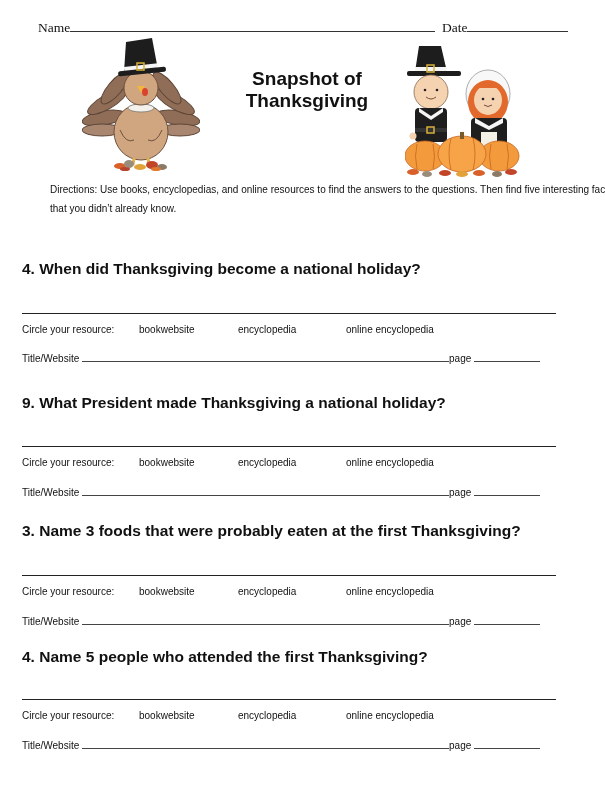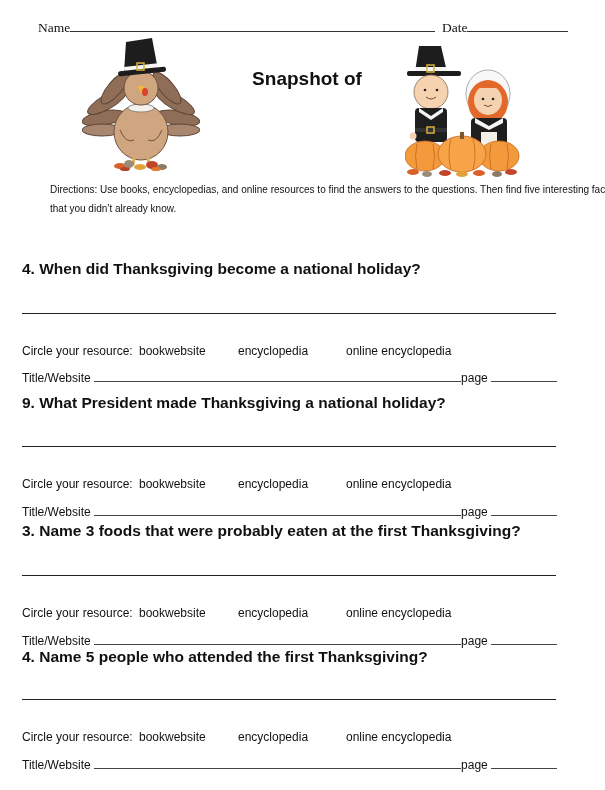--- a/index.html
+++ b/index.html
@@ -6,21 +6,21 @@
   body { width: 605px; height: 790px; position: relative; overflow: hidden;
          font-family: "Liberation Sans", sans-serif; color: #111; }
   .abs { position: absolute; }
   .hdr { font-size: 13.5px; top: 20px; white-space: nowrap; font-family: Liberation Serif, serif; }
   .uline { display: inline-block; border-bottom: 1px solid #333; vertical-align: baseline; height: 11px; }
   .title { top: 68px; left: 222px; width: 170px; text-align: center;
            font-weight: bold; font-size: 19px; line-height: 22px; }
   .directions { top: 180px; left: 22px; width: 575px; font-size: 10px; line-height: 19px; margin-left: 28px; }
   .question { left: 22px; font-weight: bold; font-size: 15.5px; white-space: nowrap; }
   .answer-line { left: 22px; width: 534px; height: 0; border-top: 1.3px solid #222; }
-  .small { font-size: 12px; white-space: nowrap; margin-top: 20px; }
+  .small { font-size: 10px; white-space: nowrap; }
   .blank { display: inline-block; border-bottom: 1px solid #444; height: 10px; vertical-align: baseline; }
   svg { display: block; }
 </style>
 </head>
 <body>
 
 <div class="abs hdr" style="left:38px;">
   <span>Name</span><span class="uline" style="width:365px;"></span>
 </div>
 <div class="abs hdr" style="left:442px;">
@@ -69,20 +69,21 @@
       <ellipse cx="70" cy="127" rx="6" ry="4" fill="#c2452a"></ellipse>
       <ellipse cx="80" cy="129" rx="5" ry="3" fill="#8c7a66"></ellipse>
       <ellipse cx="43" cy="131" rx="5" ry="2" fill="#b3432a"></ellipse>
       <ellipse cx="74" cy="131" rx="5" ry="2" fill="#e07a30"></ellipse>
     </g>
   </svg>
 </div>
 
 <div class="abs title">
   <div>Snapshot of</div>
+  <div>Thanksgiving</div>
 </div>
 
 <div class="abs" style="left:405px; top:44px; width:116px; height:134px;">
   <svg width="116" height="134" viewBox="0 0 116 134">
 
     <polygon points="14,2 36,2 42,28 10,28" fill="#1d1d1d"></polygon>
     <rect x="2" y="27" width="54" height="5" rx="2" fill="#1d1d1d"></rect>
     <rect x="10" y="23" width="32" height="4" fill="#f5f5f5"></rect>
     <rect x="22" y="21" width="7" height="7" fill="none" stroke="#d9b23a" stroke-width="1.5"></rect>
 

